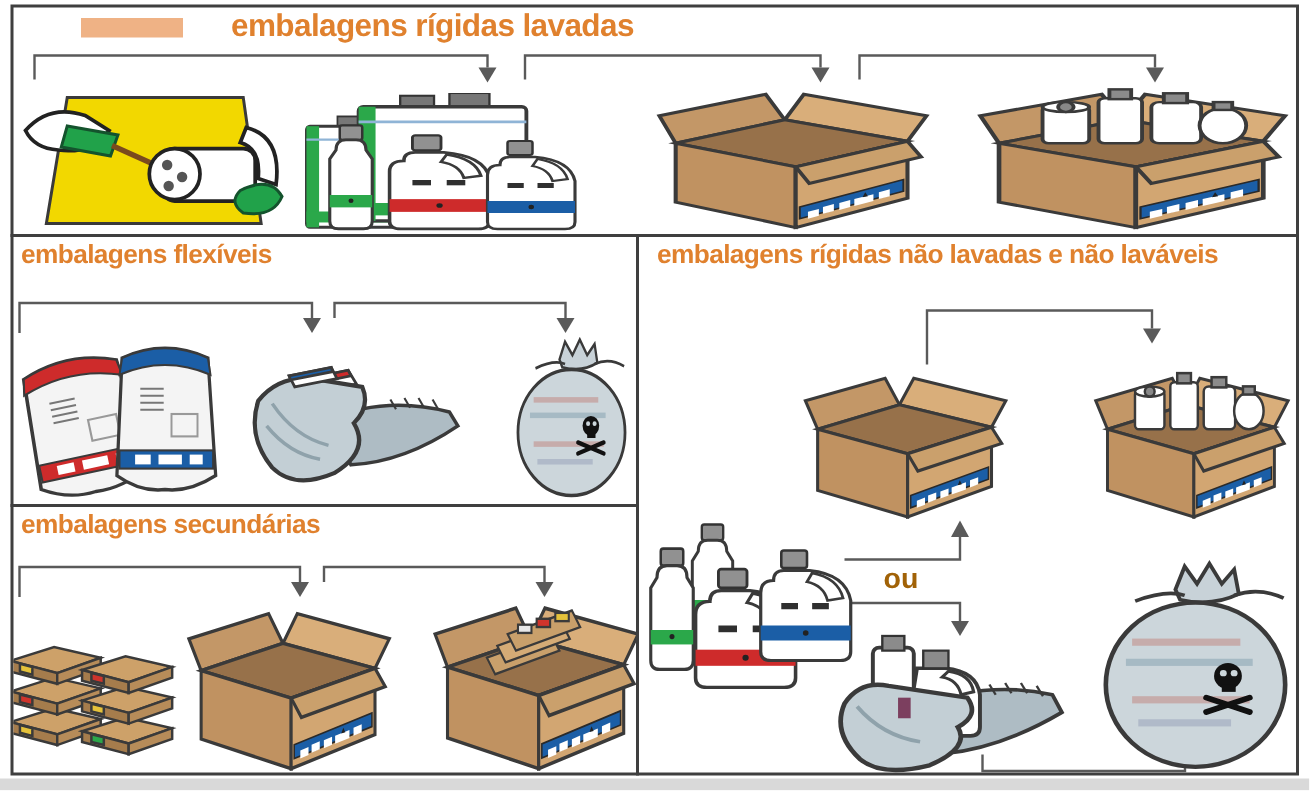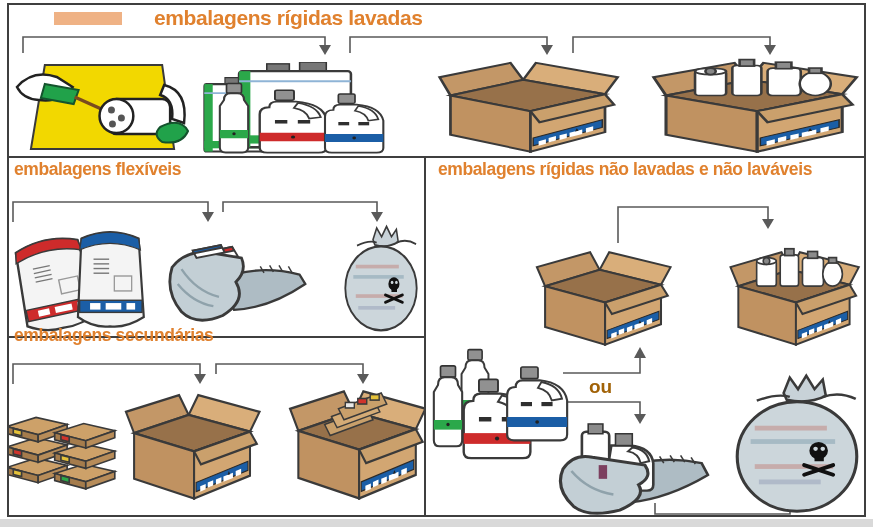--- a/index.html
+++ b/index.html
@@ -6,21 +6,21 @@
   .stage{position:relative;width:873px;height:527px;background:#ffffff;overflow:hidden;
          font-family:"Liberation Sans",sans-serif;}
   .frame{position:absolute;left:7px;top:3px;width:859px;height:514px;border:2px solid #3f3f3f;box-sizing:border-box;}
   .div-h1{position:absolute;left:7px;top:156px;width:859px;height:2px;background:#3f3f3f;}
   .div-v {position:absolute;left:424px;top:156px;width:2px;height:361px;background:#3f3f3f;}
   .div-h2{position:absolute;left:7px;top:336px;width:419px;height:2px;background:#3f3f3f;}
   .bottom-strip{position:absolute;left:0;top:519px;width:873px;height:8px;background:#d9d9d9;}
   .panel{position:absolute;}
   #panel-top  {left:9px;top:5px;width:855px;height:151px;}
   #panel-flex {left:9px;top:158px;width:415px;height:178px;}
-  #panel-sec  {left:9px;top:322px;width:415px;height:130px;}
+  #panel-sec  {left:9px;top:336px;width:415px;height:130px;}
   #panel-right{left:426px;top:158px;width:401px;height:359px;padding-left:20px;}
   .illu{position:absolute;left:0;top:0;}
   .title-row{position:absolute;left:13px;top:1px;display:flex;align-items:center;gap:32px;padding-left:32px;}
   .legend-bar{width:68px;height:13px;background:#efb285;}
   .ptitle{font-weight:700;color:#e0812e;letter-spacing:-0.4px;white-space:nowrap;}
   .ptitle.big{font-size:21px;}
   .ptitle.med{font-size:17.5px;}
   .t-flex{position:absolute;left:5px;top:1px;}
   .t-sec {position:absolute;left:5px;top:3px;}
   .t-right{position:absolute;left:12px;top:1px;}

